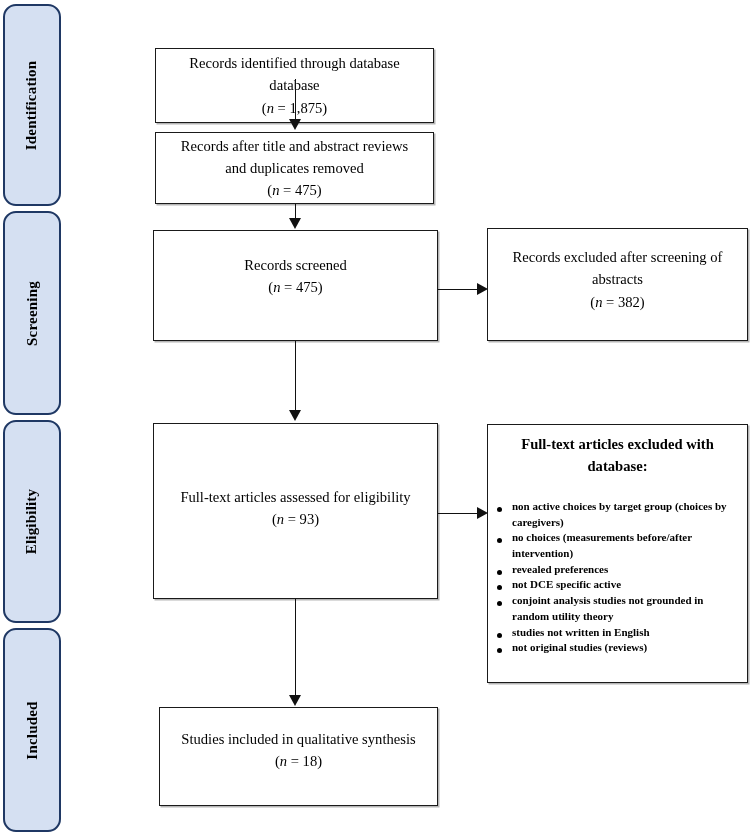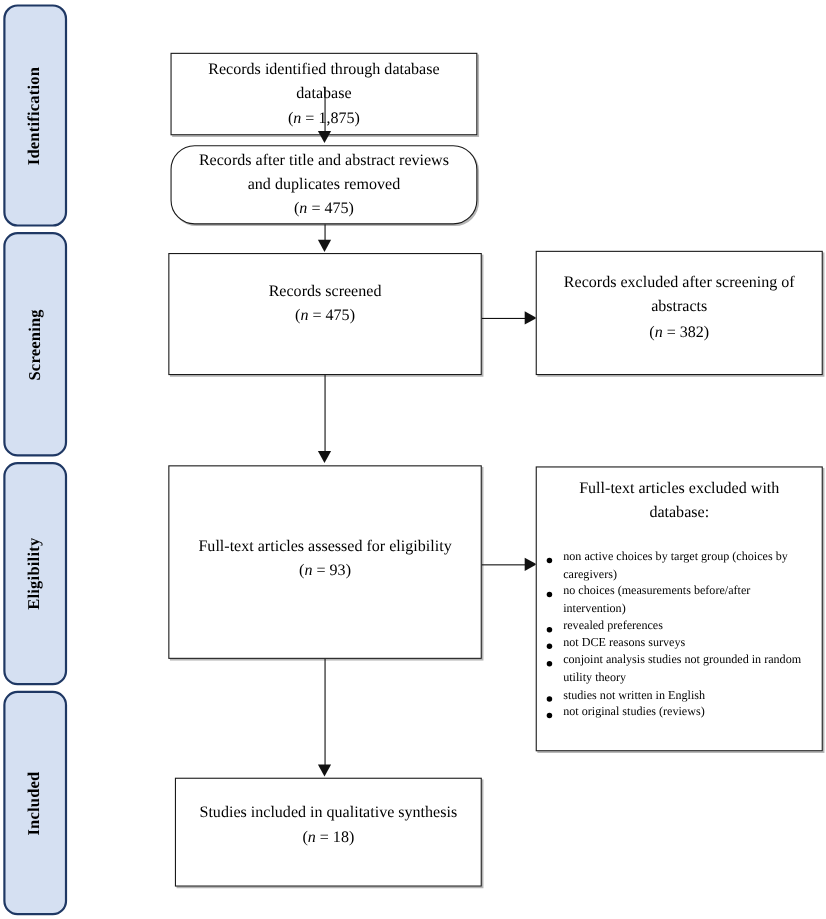--- a/index.html
+++ b/index.html
@@ -145,21 +145,21 @@
     <div class="inner">
       <div>Records identified through database</div>
       <div>database</div>
       <div><span>(</span><span class="nitalic">n</span><span> = 1,875)</span></div>
     </div>
   </div>
 
   <div class="vline" style="left:295px; top:79px; height:42px;"></div>
   <div class="arrow-down" style="left:289px; top:119px;"></div>
 
-  <div class="fbox v-center" style="left:155px; top:132px; width:279px; height:72px;border-radius:22px;">
+  <div class="fbox v-center" style="left:155px; top:132px; width:279px; height:72px;">
     <div class="inner">
       <div>Records after title and abstract reviews</div>
       <div>and duplicates removed</div>
       <div><span>(</span><span class="nitalic">n</span><span> = 475)</span></div>
     </div>
   </div>
 
   <div class="vline" style="left:295px; top:204px; height:16px;"></div>
   <div class="arrow-down" style="left:289px; top:218px;"></div>
 
@@ -187,29 +187,29 @@
   <div class="fbox v-pad" style="left:153px; top:423px; width:285px; height:176px;">
     <div class="inner" style="padding-top:62px;">
       <div>Full-text articles assessed for eligibility</div>
       <div><span>(</span><span class="nitalic">n</span><span> = 93)</span></div>
     </div>
   </div>
 
   <div class="hline" style="left:438px; top:513px; width:42px;"></div>
   <div class="arrow-right" style="left:477px; top:507px;"></div>
 
-  <div class="fbox v-pad" style="left:487px; top:424px; width:261px; height:259px;">
+  <div class="fbox v-pad" style="left:487px; top:424px; width:261px; height:259px;font-weight:bold;">
     <div class="inner" style="padding:9px 7px 0 7px; width:100%; box-sizing:border-box;">
       <div class="reasons-head">Full-text articles excluded with</div>
       <div class="reasons-head">database:</div>
       <ul class="reasons" style="margin-top:21px;">
         <li>non active choices by target group (choices by caregivers)</li>
         <li>no choices (measurements before/after intervention)</li>
         <li>revealed preferences</li>
-        <li>not DCE reasons surveys</li>
+        <li>not DCE specific active</li>
         <li>conjoint analysis studies not grounded in random utility theory</li>
         <li>studies not written in English</li>
         <li>not original studies (reviews)</li>
       </ul>
     </div>
   </div>
 
   <div class="vline" style="left:295px; top:599px; height:99px;"></div>
   <div class="arrow-down" style="left:289px; top:695px;"></div>
 

